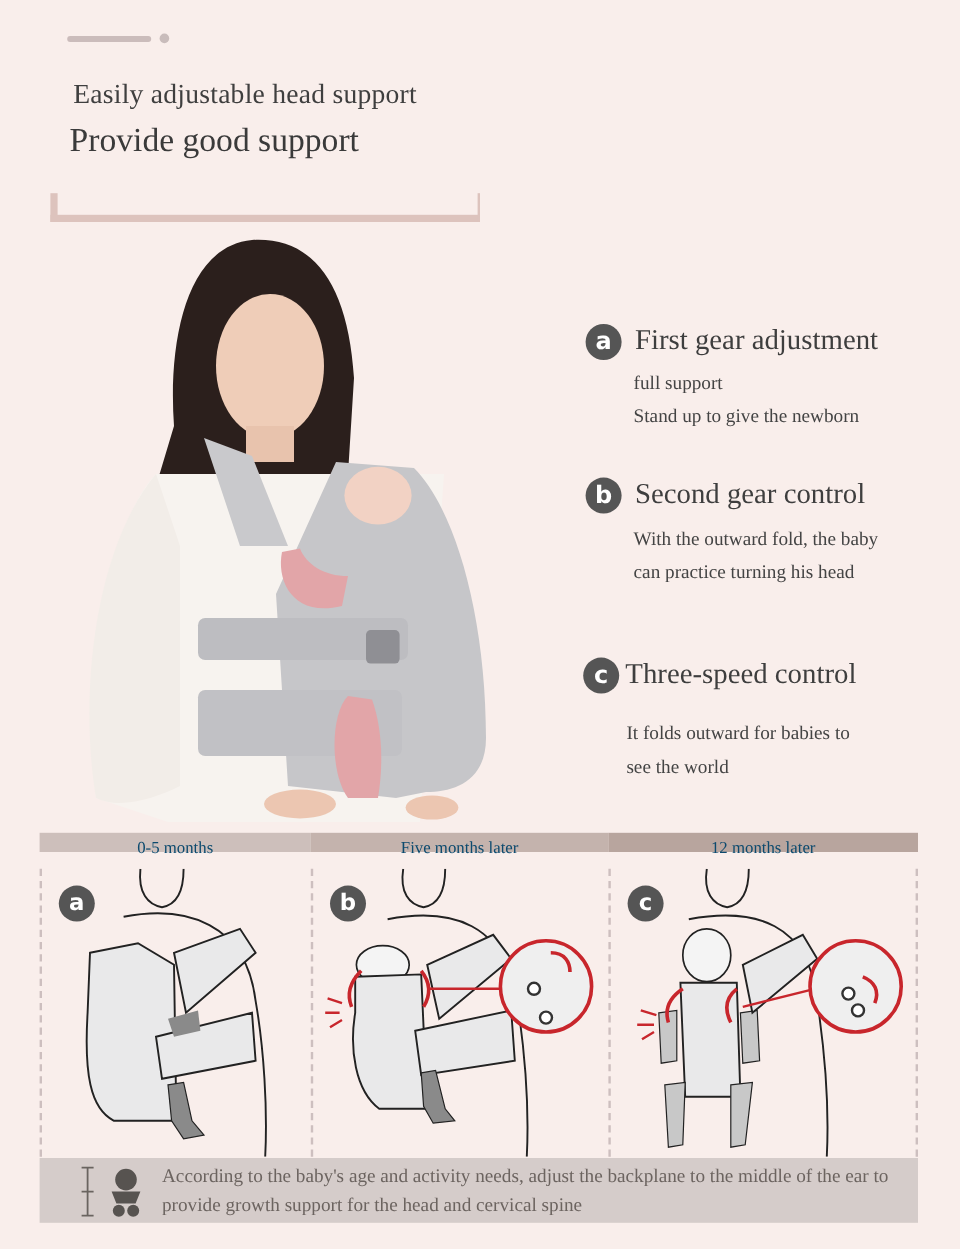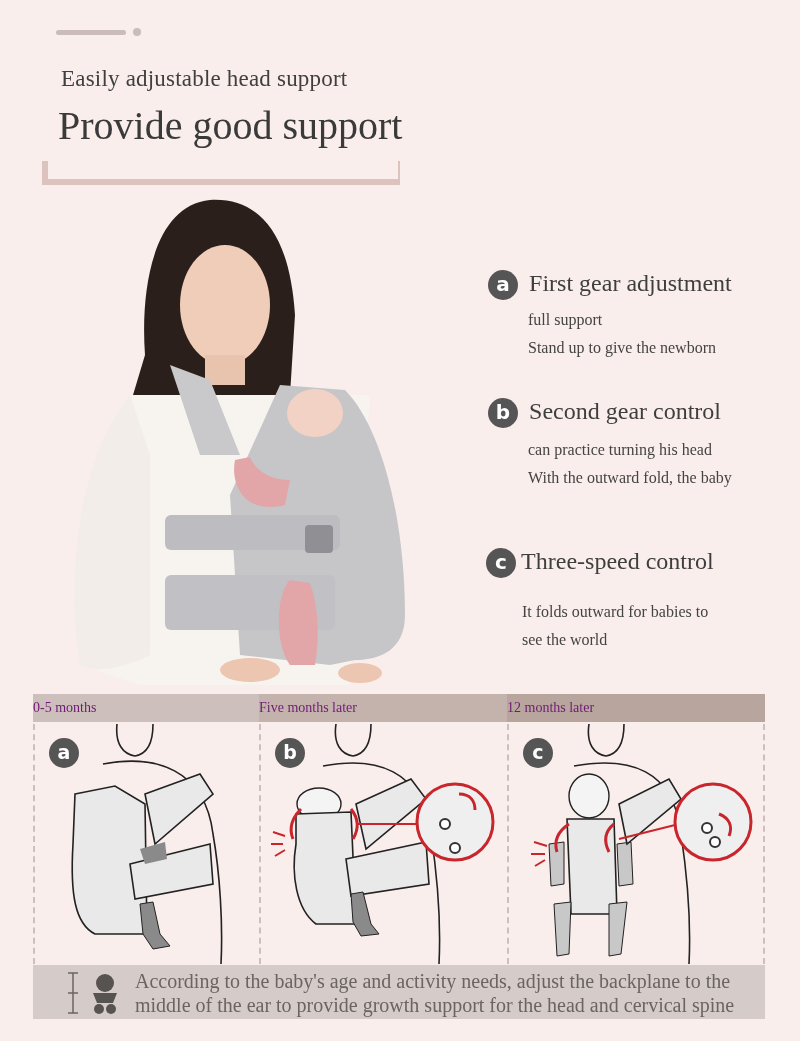--- a/index.html
+++ b/index.html
@@ -2,40 +2,40 @@
 <html><head>
 <meta charset="utf-8">
 <style>
   html,body{margin:0;padding:0;}
   body{width:800px;height:1041px;background:#f9eeeb;position:relative;overflow:hidden;font-family:"DejaVu Serif",serif;color:#4a4a4a;}
   .abs{position:absolute;}
   
   .deco-line{left:56px;top:30px;width:70px;height:5px;border-radius:3px;background:#cbbcbb;}
   .deco-dot{left:133px;top:28px;width:8px;height:8px;border-radius:50%;background:#c9bcbb;}
   .subtitle{left:61px;top:66px;font-size:23px;color:#3f3f3f;letter-spacing:0.2px;font-family:"Liberation Serif",serif;}
-  .title{left:58px;top:102px;font-size:40px;color:#3a3a3a;font-family:"Liberation Serif",serif;}
+  .title{left:58px;top:102px;font-size:28px;color:#3a3a3a;font-family:"Liberation Serif",serif;}
   .bracket{left:42px;top:161px;width:358px;height:24px;border-left:6px solid #ddc3bd;border-bottom:6px solid #ddc3bd;border-right:2px solid #ddc3bd;box-sizing:border-box;}
   
   .photo{left:60px;top:195px;width:355px;height:500px;}
   
   .feat{left:488px;}
   .badge{width:30px;height:30px;border-radius:50%;background:#555555;color:#fff;font-family:"DejaVu Sans",sans-serif;font-weight:bold;font-size:20px;line-height:29px;text-align:center;display:inline-block;}
   .feat-title{font-size:24px;color:#3e3e3e;font-family:"Liberation Serif",serif;}
   .feat-desc{font-size:16px;color:#444;line-height:28px;font-family:"Liberation Serif",serif;}
   
   .stage-head{left:33px;top:694px;width:732px;height:28px;display:flex;}
-  .stage-cell{height:28px;line-height:28px;text-align:left;color:#701a75;font-size:14px;font-family:"Liberation Serif",serif;}
+  .stage-cell{height:16px;line-height:28px;text-align:center;color:#0c4a6e;font-size:14px;font-family:"Liberation Serif",serif;}
   .panels{left:33px;top:724px;width:732px;height:240px;display:flex;}
   .panel{position:relative;height:240px;border-left:2px dashed #cdbfbf;box-sizing:border-box;}
   .panel:last-child{border-right:2px dashed #cdbfbf;}
   .pbadge{position:absolute;left:14px;top:14px;width:30px;height:30px;border-radius:50%;background:#555;color:#fff;font-family:"DejaVu Sans",sans-serif;font-weight:bold;font-size:19px;line-height:29px;text-align:center;}
   .panel svg{position:absolute;left:0;top:0;}
   
   .note{left:33px;top:965px;width:732px;height:54px;background:#d5ccca;}
-  .note-text{position:absolute;left:102px;top:4px;width:620px;font-size:20px;line-height:24px;color:#6c6460;font-family:"Liberation Serif",serif;}
+  .note-text{position:absolute;left:102px;top:4px;width:620px;font-size:16px;line-height:24px;color:#6c6460;font-family:"Liberation Serif",serif;}
 </style>
 </head>
 <body>
 
 <div class="abs deco-line"></div>
 <div class="abs deco-dot"></div>
 <div class="abs subtitle">Easily adjustable head support</div>
 <div class="abs title">Provide good support</div>
 <div class="abs bracket"></div>
 
@@ -75,22 +75,22 @@
   <div class="feat-desc" style="margin-left:40px;margin-top:6px;">
     <div>full support</div>
     <div>Stand up to give the newborn</div>
   </div>
 </div>
 
 <div class="abs feat" style="top:398px;">
   <span class="badge">b</span>
   <span class="feat-title" style="margin-left:6px;">Second gear control</span>
   <div class="feat-desc" style="margin-left:40px;margin-top:8px;">
+    <div>With the outward fold, the baby</div>
     <div>can practice turning his head</div>
-    <div>With the outward fold, the baby</div>
   </div>
 </div>
 
 <div class="abs feat" style="top:548px;left:486px;">
   <span class="badge">c</span>
   <span class="feat-title" style="margin-left:0px;">Three-speed control</span>
   <div class="feat-desc" style="margin-left:36px;margin-top:20px;">
     <div>It folds outward for babies to</div>
     <div>see the world</div>
   </div>

